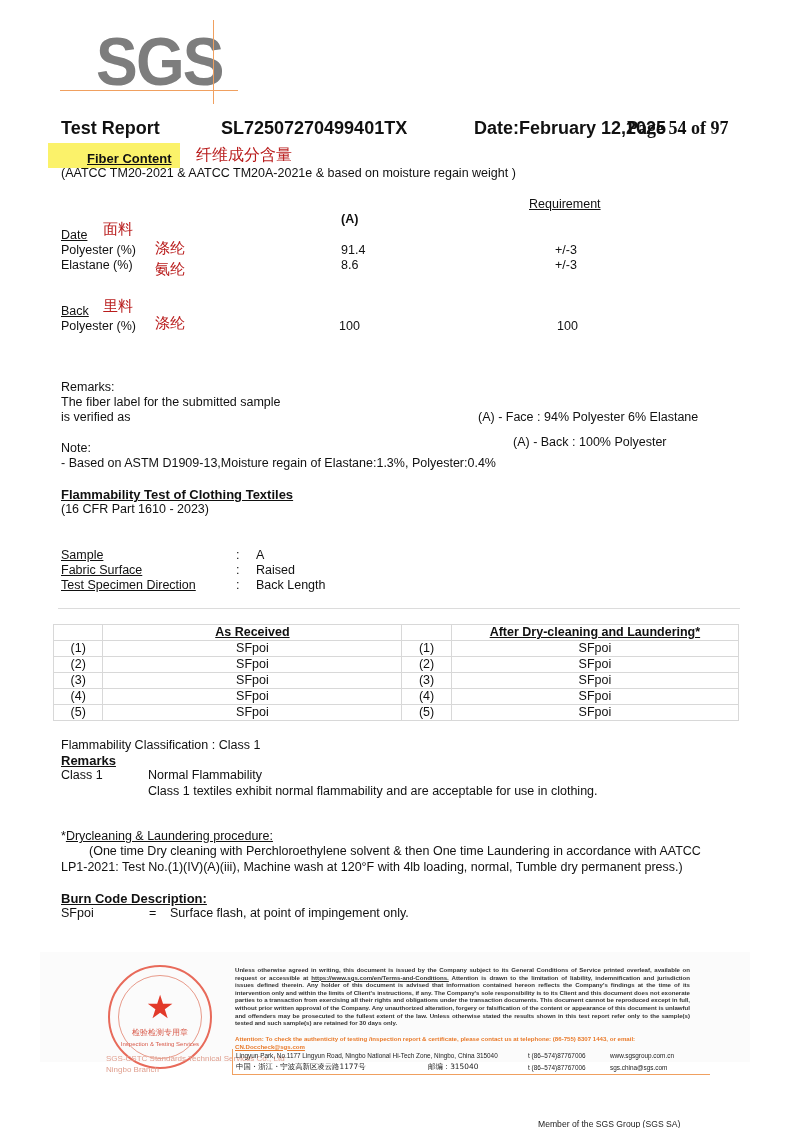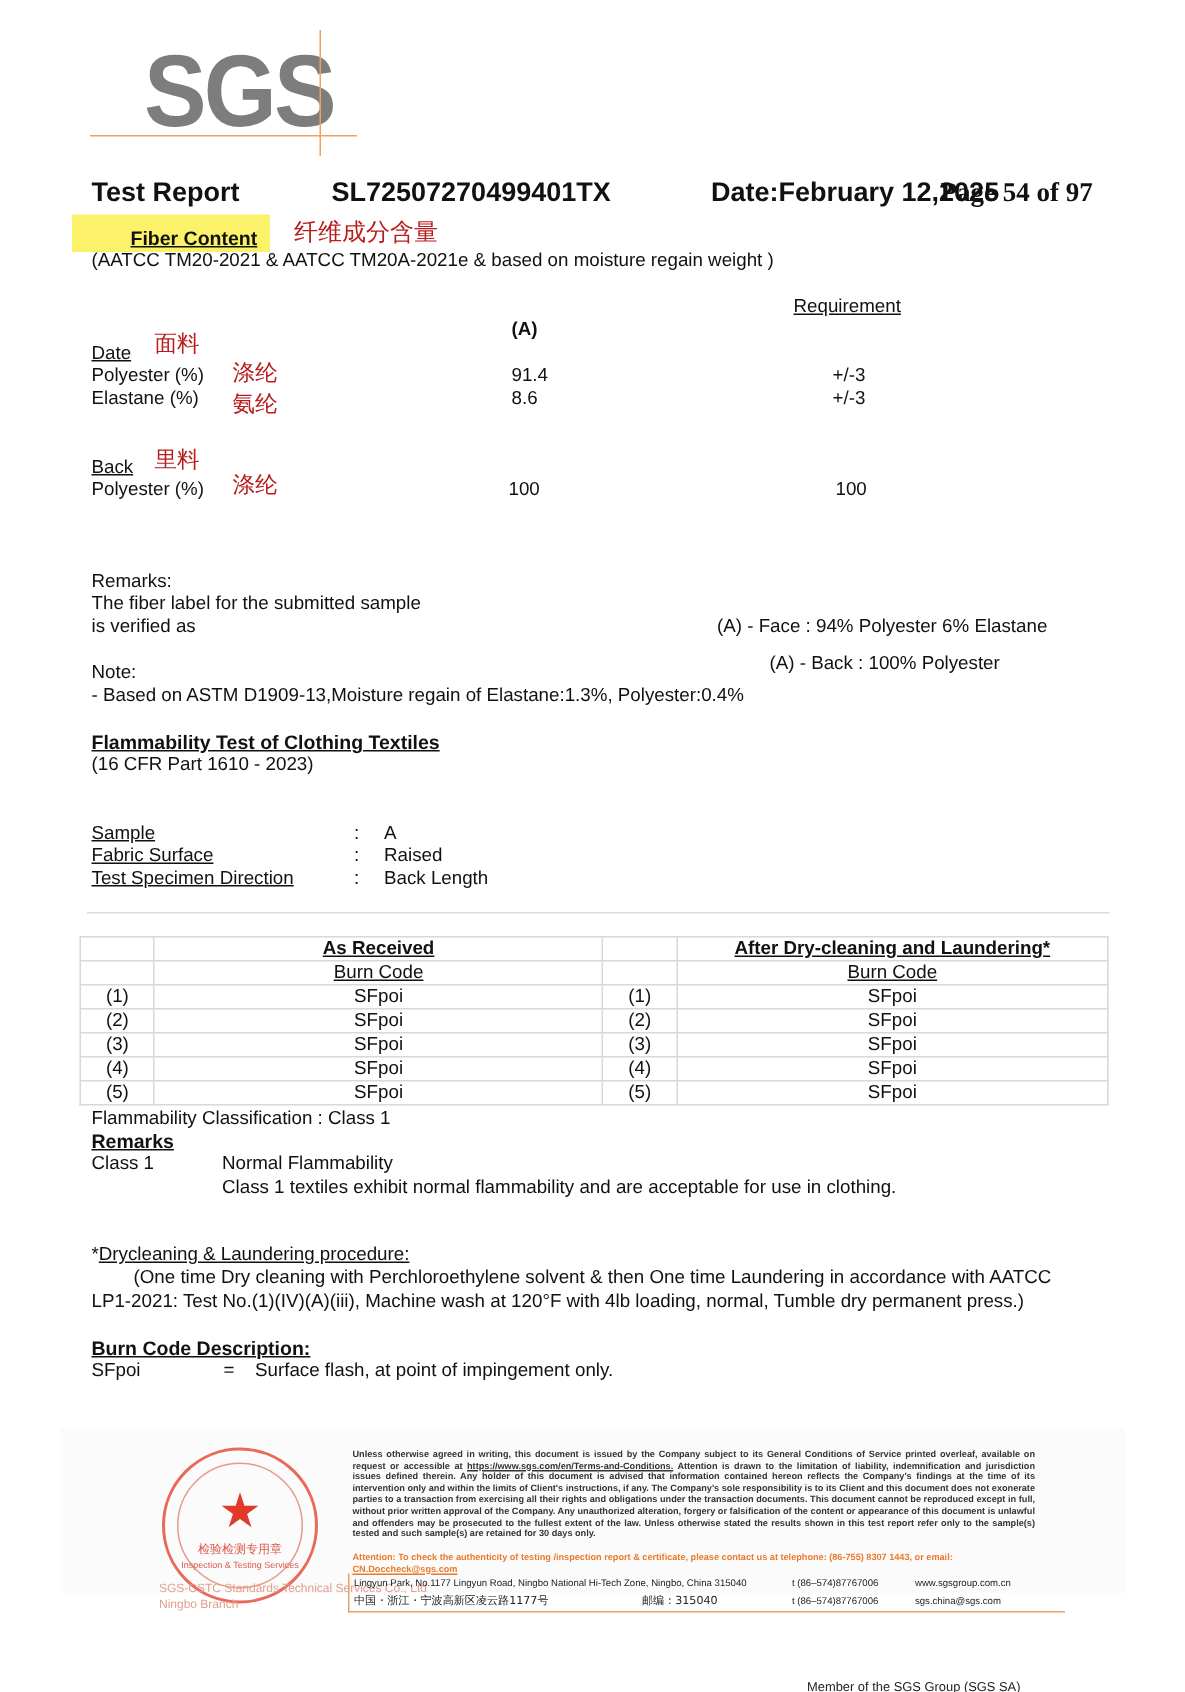--- a/index.html
+++ b/index.html
@@ -145,26 +145,20 @@
 
 <table id="burn-table">
   <tbody>
       <tr>
     <td class="c-idx"></td>
     <td class="c-val b u">As Received</td>
     <td class="c-idx2"></td>
     <td class="c-val2 b u">After Dry-cleaning and Laundering*</td>
   </tr>
   <tr>
-    <td></td>
-    <td class="u">Burn Code</td>
-    <td></td>
-    <td class="u">Burn Code</td>
-  </tr>
-  <tr>
     <td>(1)</td>
     <td>SFpoi</td>
     <td>(1)</td>
     <td>SFpoi</td>
   </tr>
   <tr>
     <td>(2)</td>
     <td>SFpoi</td>
     <td>(2)</td>
     <td>SFpoi</td>

